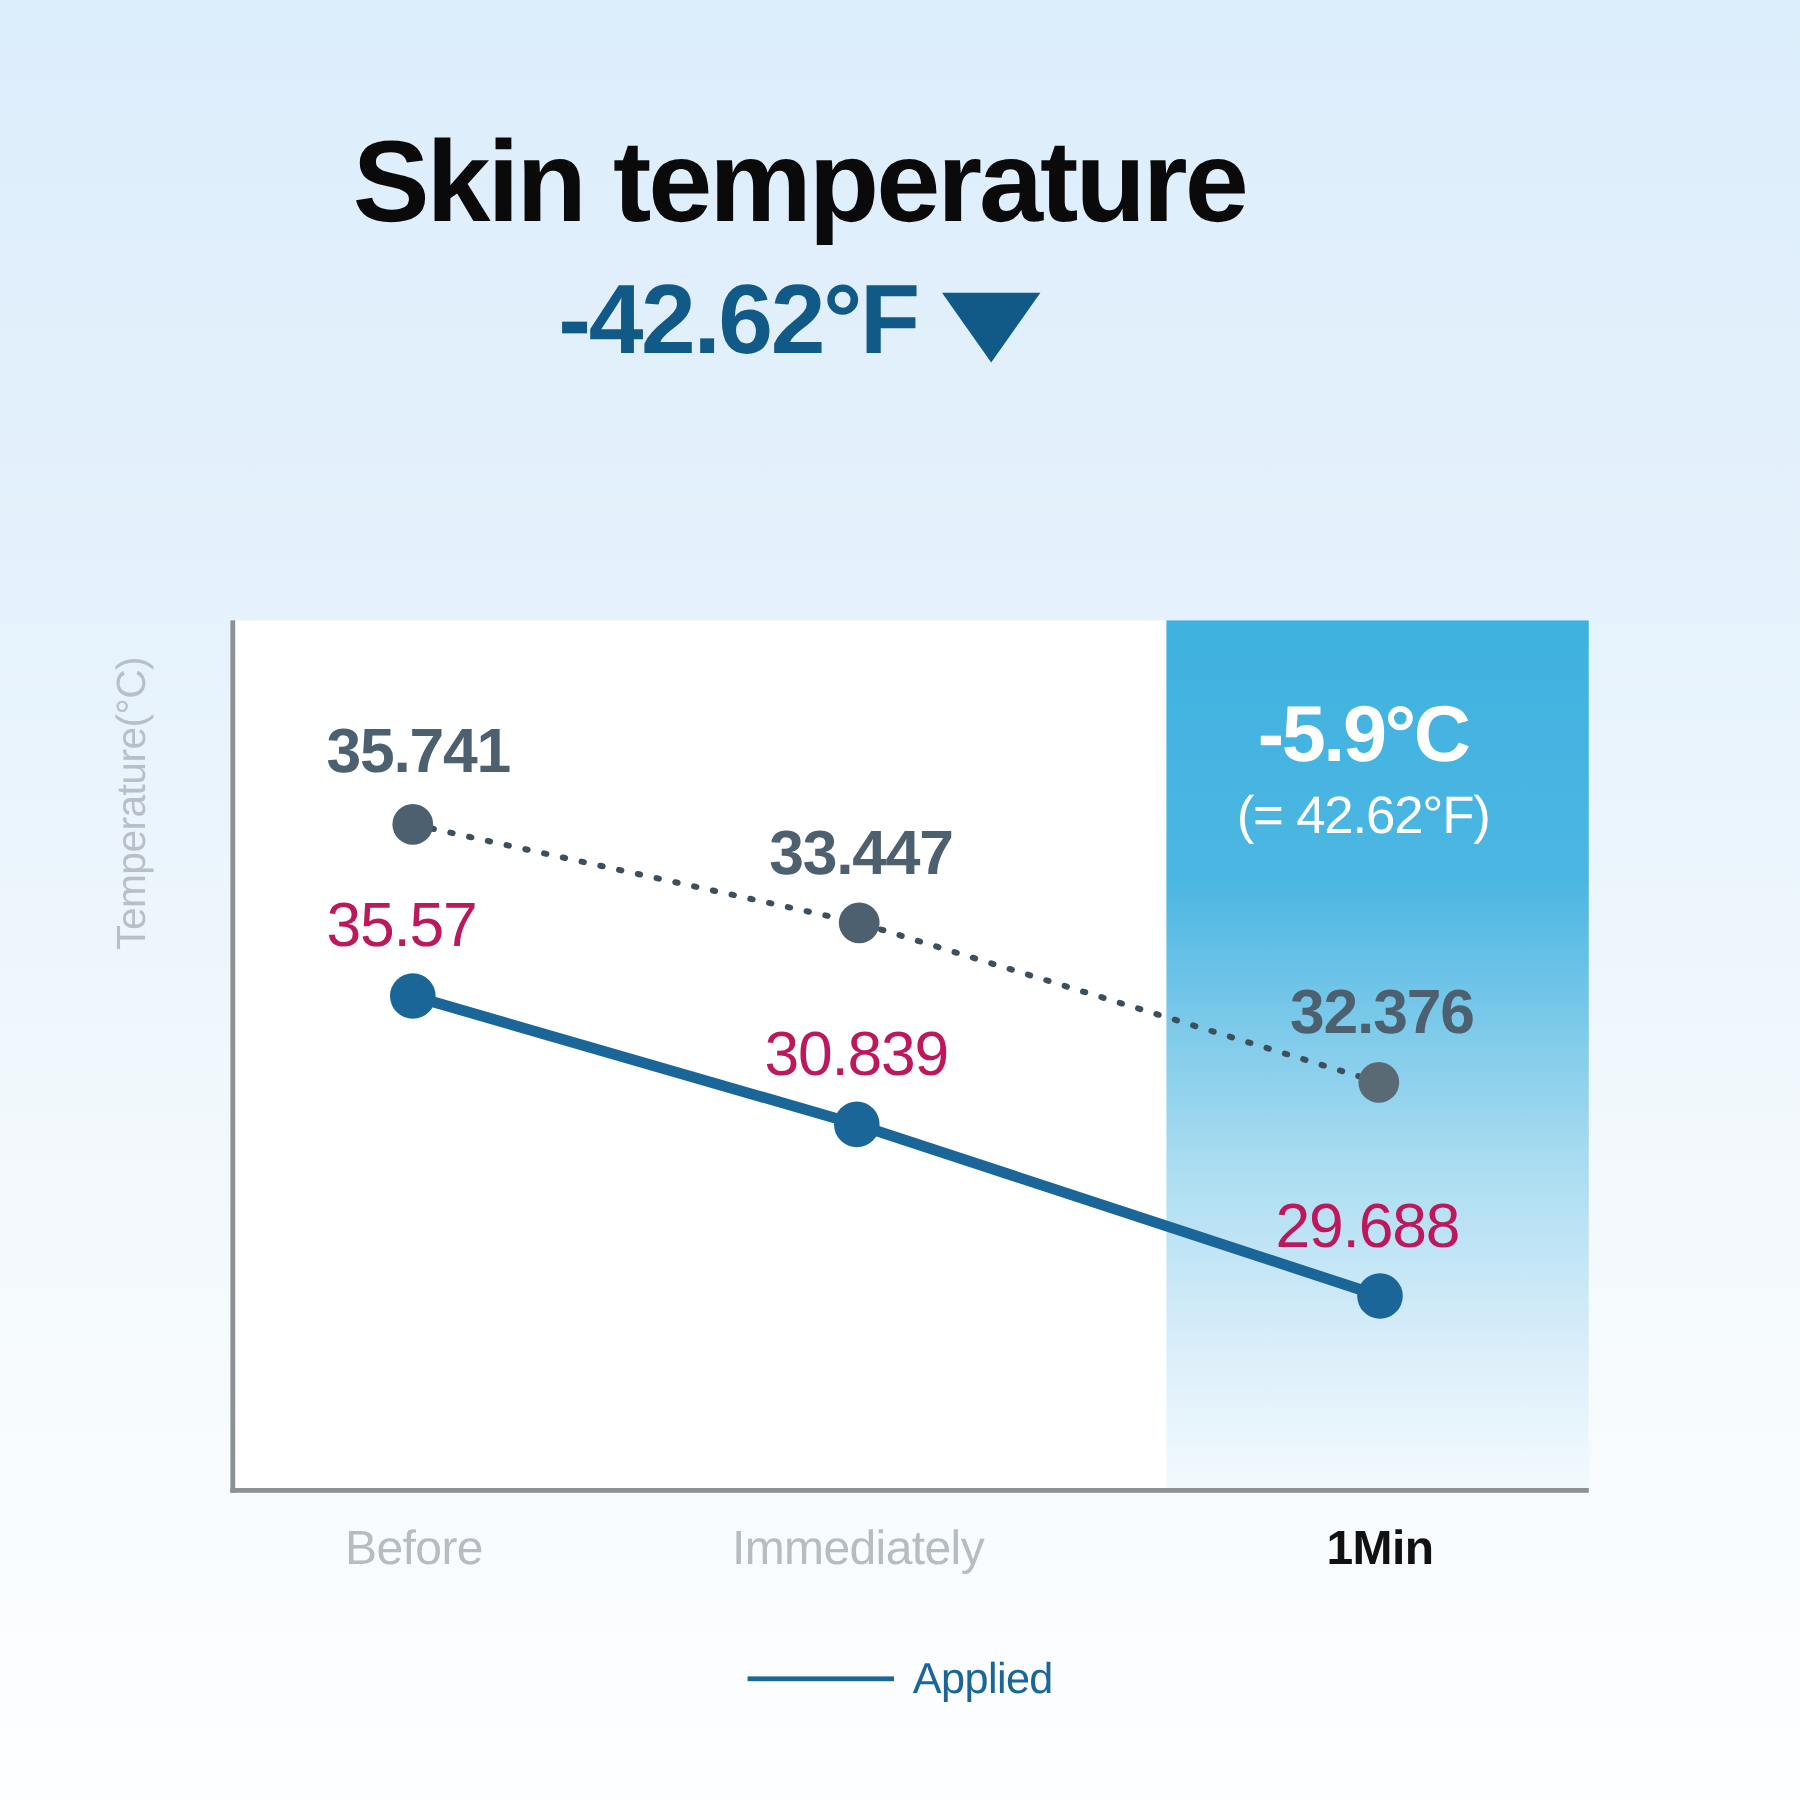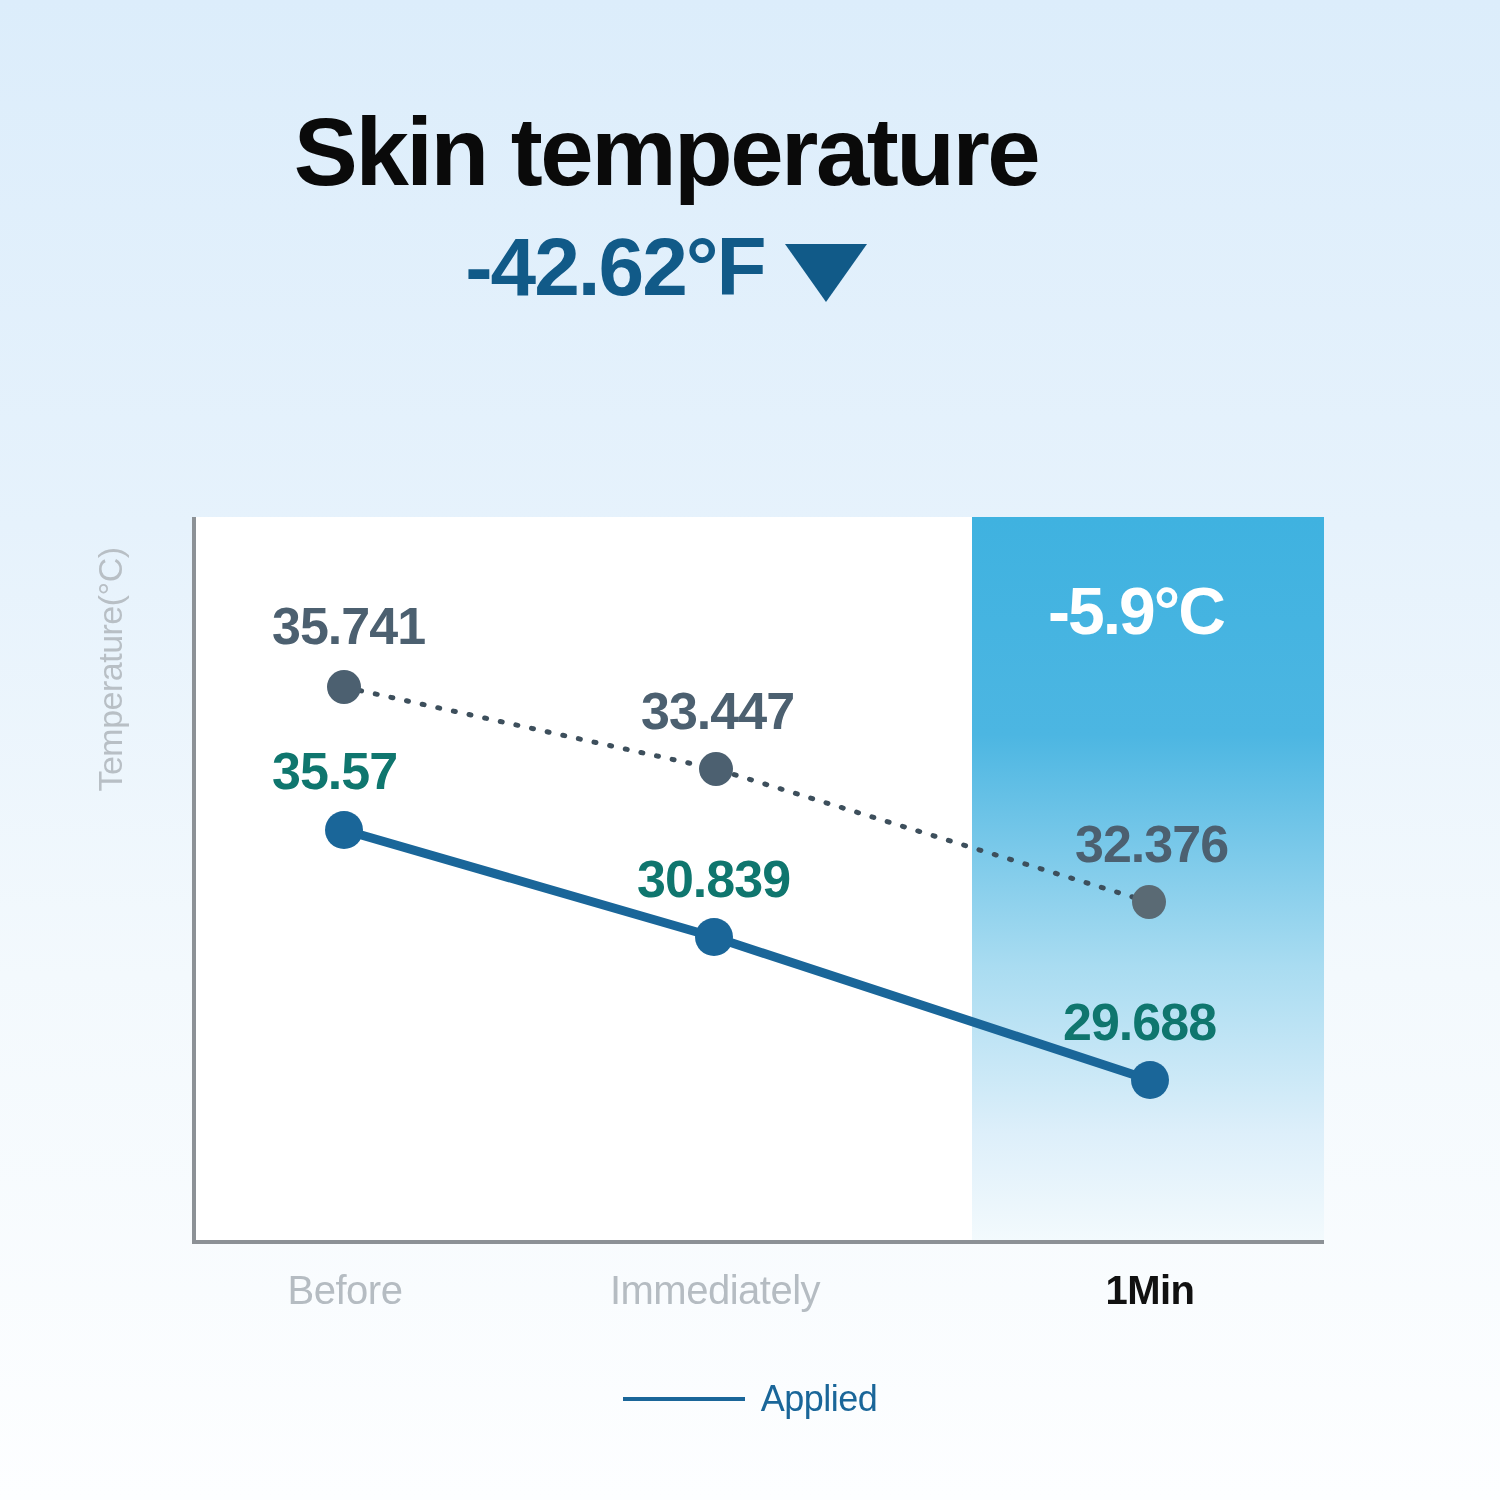--- a/index.html
+++ b/index.html
@@ -91,21 +91,21 @@
     font-size: 34px;
     color:#b8bfc5;
     letter-spacing:-0.5px;
     white-space:nowrap;
   }
 
   svg.lines { position:absolute; left:0; top:0; width:1500px; height:1500px; pointer-events:none; }
 
   .dlabel { position:absolute; white-space:nowrap; line-height:1; }
   .dlabel.gray  { color:#4c6070; font-weight:700; font-size:52px; letter-spacing:-1px; }
-  .dlabel.blue  { color:#0f766e; font-weight:700; font-size:52px; letter-spacing:-1px; }
+  .dlabel.blue  { color:#be185d; font-weight:400; font-size:52px; letter-spacing:-1px; }
 
   .band-cap { position:absolute; left:972px; top:578px; width:280px; text-align:center;margin-left:24px; }
   .band-cap .big {
     font-size: 66px; font-weight:700; color:#ffffff; letter-spacing:-2px; line-height:1;
   }
   .band-cap .small {
     margin-top: 14px;
     font-size: 44px; font-weight:400; color:#ffffff; letter-spacing:-1px; line-height:1;
   }
 
@@ -168,20 +168,21 @@
   <div class="dlabel gray" style="left:272px; top:600px;">35.741</div>
   <div class="dlabel gray" style="left:641px; top:685px;">33.447</div>
   <div class="dlabel gray" style="left:1075px; top:818px;">32.376</div>
 
   <div class="dlabel blue" style="left:272px; top:745px;">35.57</div>
   <div class="dlabel blue" style="left:637px; top:853px;">30.839</div>
   <div class="dlabel blue" style="left:1063px; top:996px;">29.688</div>
 
   <div class="band-cap">
     <div class="big">-5.9°C</div>
+    <div class="small">(= 42.62°F)</div>
   </div>
 
   <div class="xtick muted" style="left:195px; width:300px;">Before</div>
   <div class="xtick muted" style="left:565px; width:300px;">Immediately</div>
   <div class="xtick strong" style="left:1000px; width:300px;">1Min</div>
 
 </div>
 
 <div class="legend">
   <div class="lg-item">

